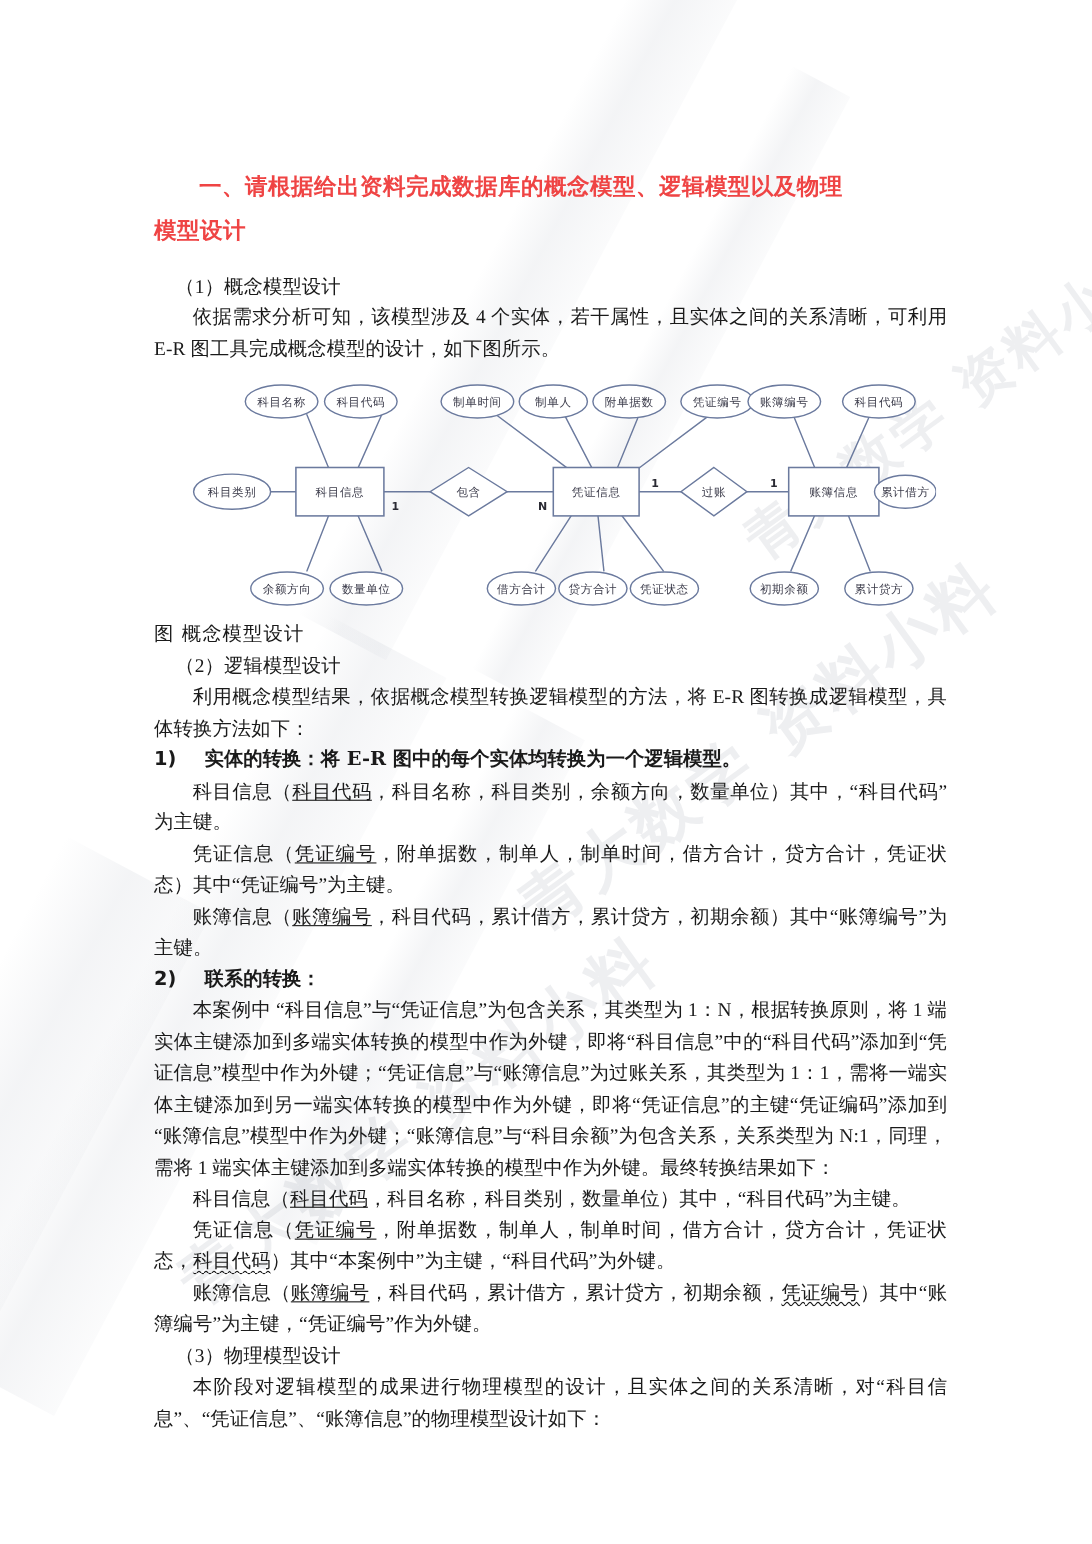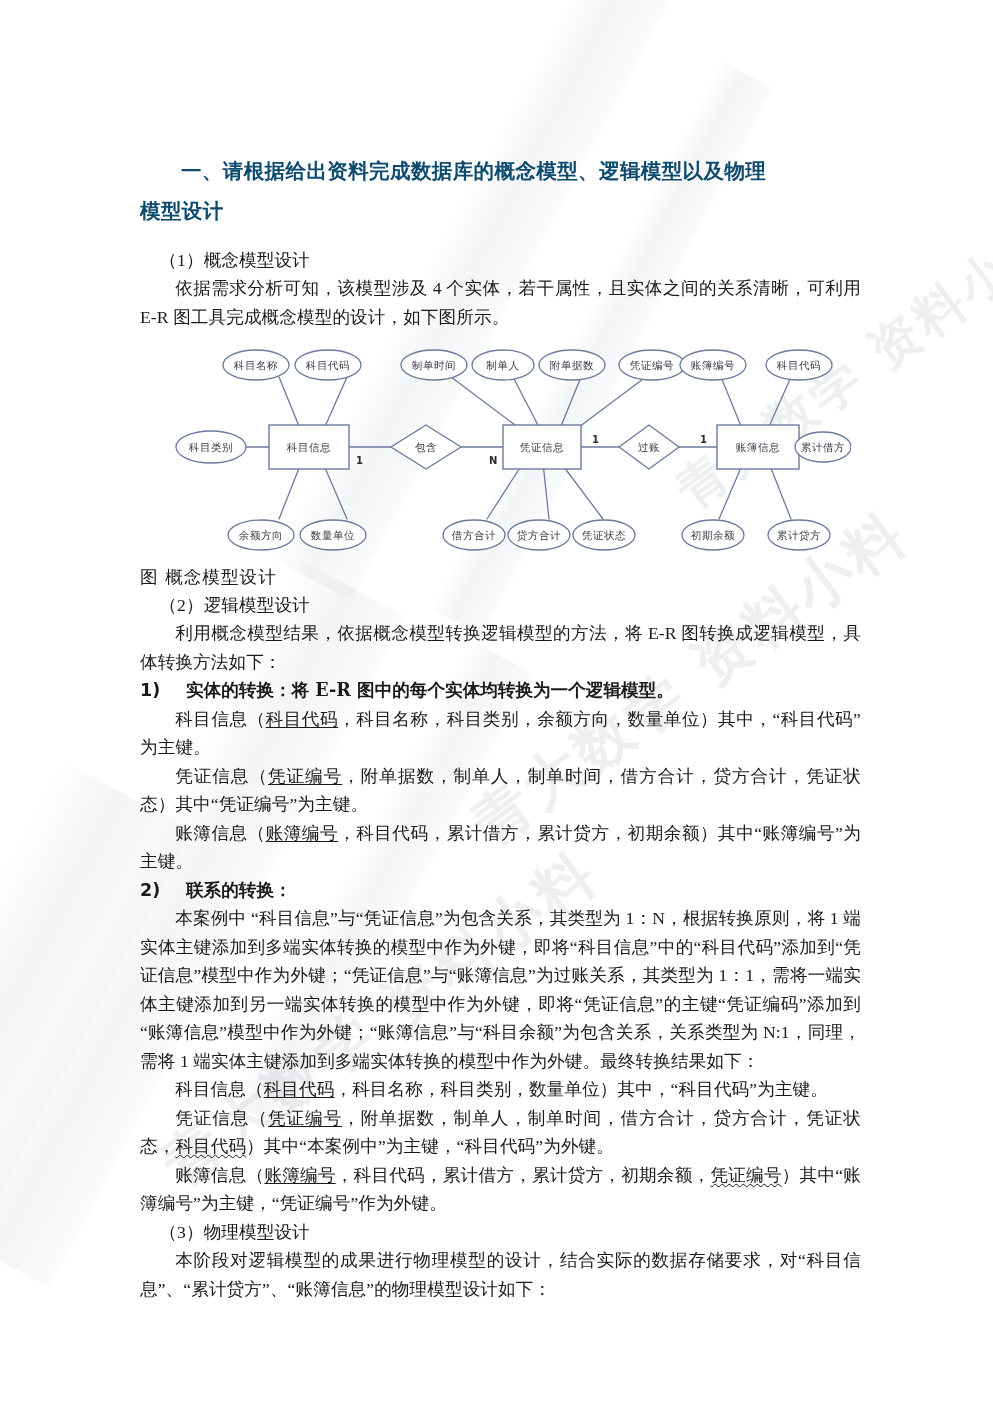--- a/index.html
+++ b/index.html
@@ -45,29 +45,29 @@
   }
 
   .content {
     position: relative;
     z-index: 2;
     padding: 0 132px 0 140px;
   }
 
   
   .doc-title {
-    font-family: Liberation Serif, serif;
+    font-family: Liberation Mono, monospace;
     font-weight: 700;
     font-size: 20.5px;
     line-height: 1.95;
     margin: 0;
     padding-top: 152px;
     text-indent: 2em;
     letter-spacing: 0.4px;
-    color: #0c4a6e;
+    color: #ef4444;
   }
   .doc-title .second-line {
     display: block;
     text-indent: 0;
   }
 
   
   p.para {
     font-size: 17.6px;
     line-height: 1.62;
@@ -324,16 +324,16 @@
 
     <p class="para indent2">本案例中 “科目信息”与“凭证信息”为包含关系，其类型为 1：N，根据转换原则，将 1 端实体主键添加到多端实体转换的模型中作为外键，即将“科目信息”中的“科目代码”添加到“凭证信息”模型中作为外键；“凭证信息”与“账簿信息”为过账关系，其类型为 1：1，需将一端实体主键添加到另一端实体转换的模型中作为外键，即将“凭证信息”的主键“凭证编码”添加到“账簿信息”模型中作为外键；“账簿信息”与“科目余额”为包含关系，关系类型为 N:1，同理，需将 1 端实体主键添加到多端实体转换的模型中作为外键。最终转换结果如下：</p>
 
     <p class="para indent2"><span>科目信息（</span><span class="u-solid">科目代码</span><span>，科目名称，科目类别，数量单位）其中，“科目代码”为主键。</span></p>
 
     <p class="para indent2"><span>凭证信息（</span><span class="u-solid">凭证编号</span><span>，附单据数，制单人，制单时间，借方合计，贷方合计，凭证状态，</span><span class="u-wavy">科目代码</span><span>）其中“本案例中”为主键，“科目代码”为外键。</span></p>
 
     <p class="para indent2"><span>账簿信息（</span><span class="u-solid">账簿编号</span><span>，科目代码，累计借方，累计贷方，初期余额，</span><span class="u-wavy">凭证编号</span><span>）其中“账簿编号”为主键，“凭证编号”作为外键。</span></p>
 
     <p class="para indent1">（3）物理模型设计</p>
-    <p class="para indent2">本阶段对逻辑模型的成果进行物理模型的设计，结合实际的数据存储要求，对“科目信息”、“累计贷方”、“账簿信息”的物理模型设计如下：</p>
+    <p class="para indent2">本阶段对逻辑模型的成果进行物理模型的设计，且实体之间的关系清晰，对“科目信息”、“凭证信息”、“账簿信息”的物理模型设计如下：</p>
 
   </div>
 </div>
 
 </body></html>

